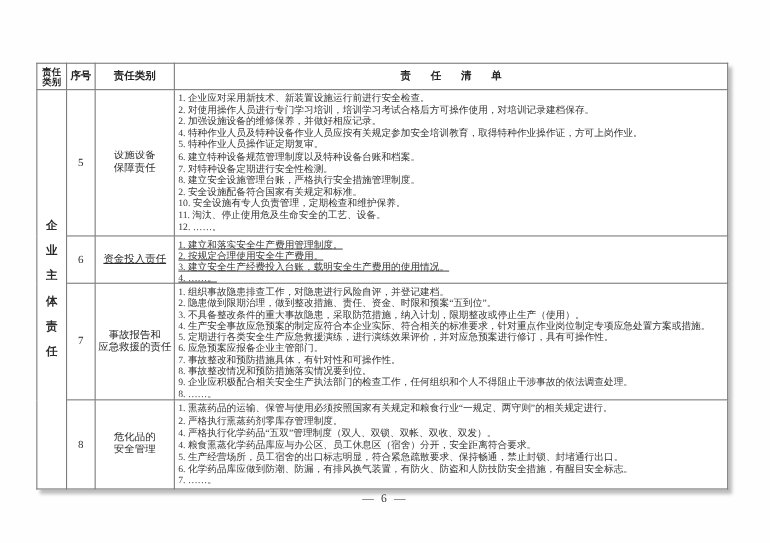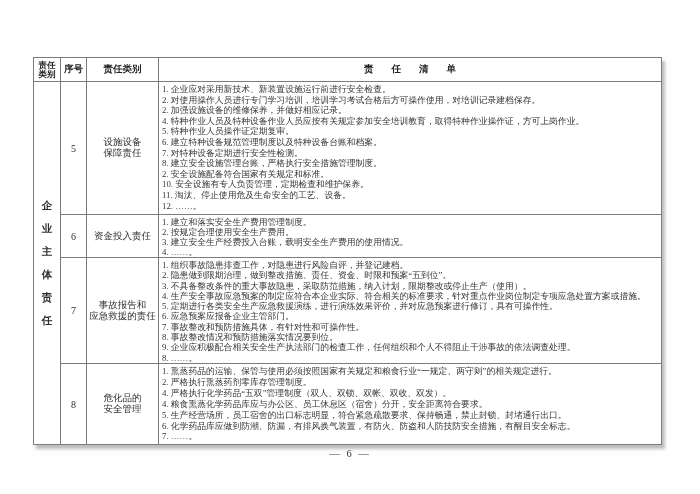--- a/index.html
+++ b/index.html
@@ -24,21 +24,21 @@
   tr.r6{height:43px;}
   tr.r7{height:106px;}
   tr.r8{height:81px;}
   td.vert{text-align:center;vertical-align:middle;font-weight:bold;font-size:10.5px;color:#2c2c2c;}
   td.vert .vchar{display:block;line-height:23px;}
   td.num{text-align:center;vertical-align:middle;font-size:10px;color:#2c2c2c;}
   td.cat{text-align:center;vertical-align:middle;font-size:9.5px;line-height:13.5px;color:#2c2c2c;}
   td.items{vertical-align:top;text-align:left;padding:2px 2px 0 3px;font-size:8.8px;color:#343434;}
   .item-line{white-space:nowrap;overflow:hidden;}
   tr.r5 .item-line{line-height:10.6px;}
-  tr.r6 .item-line{line-height:10.0px;}
+  tr.r6 .item-line{line-height:10.0px;text-decoration:underline;}
   tr.r7 .item-line{line-height:10.3px;}
   tr.r8 .item-line{line-height:10.9px;}
   .pageno{
     position:absolute;left:0;top:448px;width:700px;
     text-align:center;font-size:10.5px;color:#3c3c3c;letter-spacing:2px;
   }
 </style>
 </head>
 <body>
 

